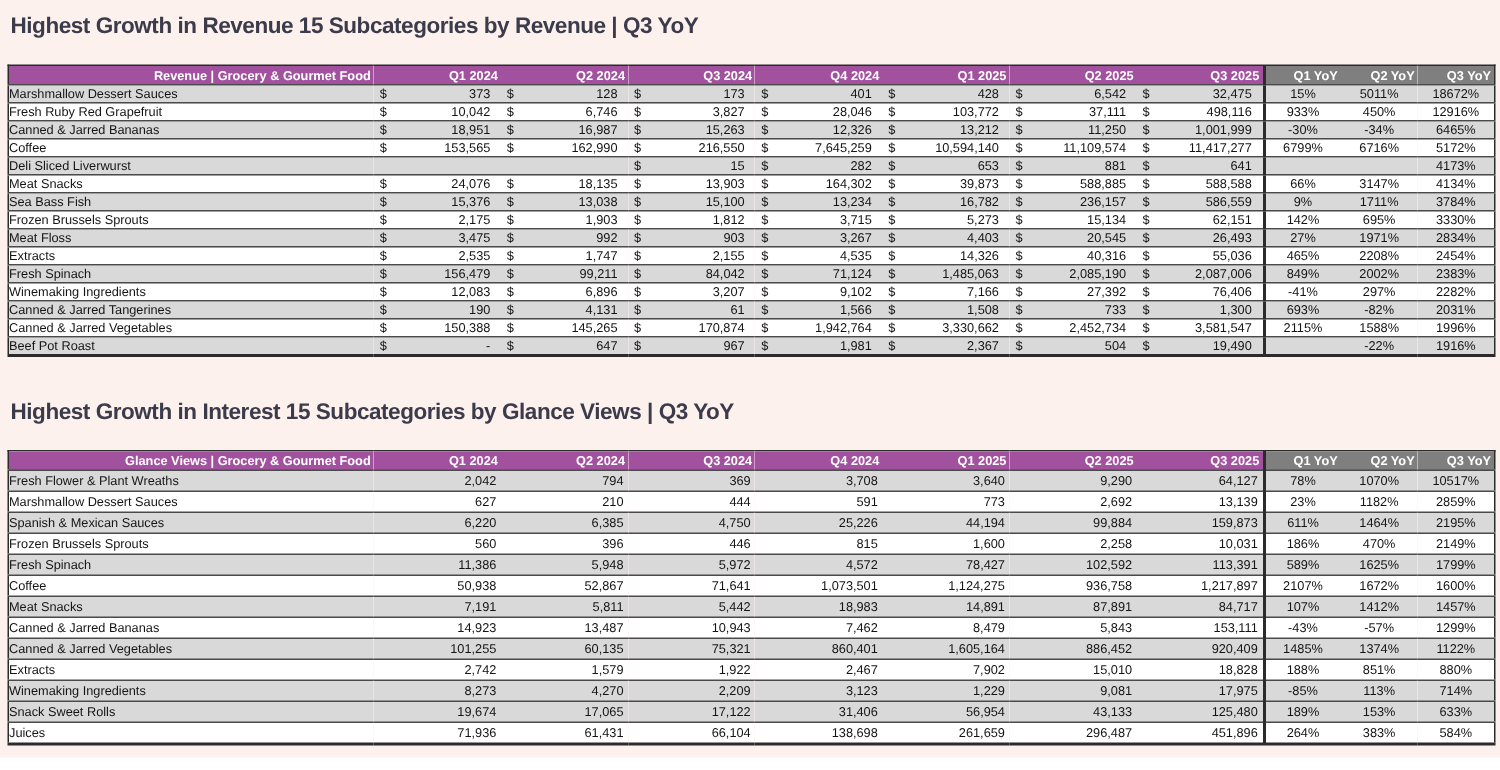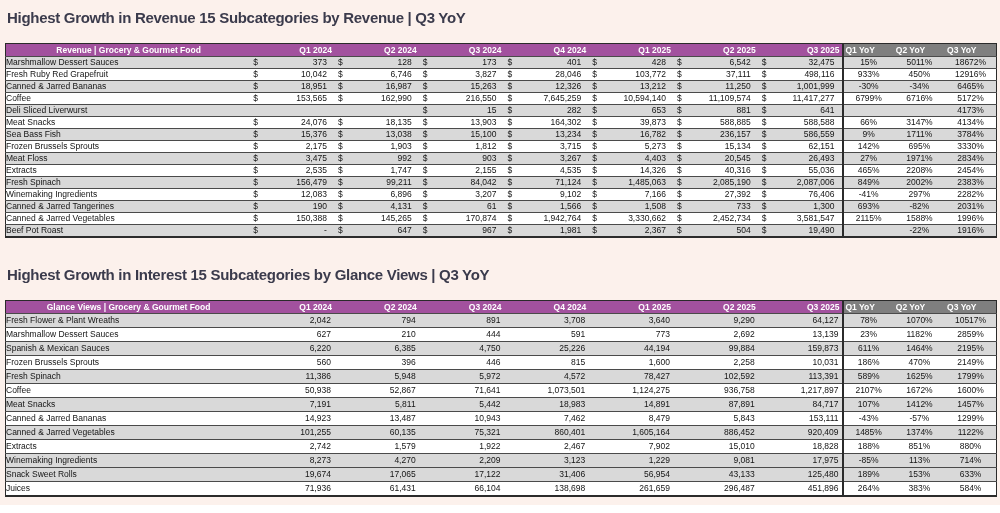--- a/index.html
+++ b/index.html
@@ -12,23 +12,23 @@
   h1.report-title{font-size:15px;line-height:23px;font-weight:800;color:var(--title);
     letter-spacing:-0.3px;margin:0 0 14px 2px;font-family:"Liberation Sans",sans-serif;}
   h1.t2{margin-top:25px;}
   table.report{width:100%;border-collapse:collapse;table-layout:fixed;
     border:1px solid var(--border);border-bottom:2px solid var(--border);}
   col.c-name-col{width:24.6%;}
   col.c-q-col{width:8.56%;}
   col.c-yoy-col{width:5.18%;}
   thead th{background:var(--purple);color:#fff;font-size:8.5px;font-weight:bold;
     height:13px;padding:0 2px;white-space:nowrap;overflow:hidden;}
-  th.h-name{text-align:center;padding-left:4px;margin-top:33px;}
+  th.h-name{text-align:right;padding-left:4px;margin-top:33px;}
   th.h-q{text-align:right;}
-  th.h-yoy{background:var(--grey-head);text-align:left;}
+  th.h-yoy{background:var(--grey-head);text-align:right;}
   .sep{border-left:2px solid var(--border) !important;}
   tbody tr{height:12px;}
   .t2 tbody tr{height:14px;}
   tbody tr.odd{background:var(--row-grey);}
   tbody tr.even{background:var(--row-white);}
   tbody td{font-size:8.5px;color:#141414;padding:0 2px;border-top:1px solid #4a4a4a;
     white-space:nowrap;overflow:hidden;line-height:11px;}
   td.c-name{text-align:left;padding-left:0;}
   td.c-val{text-align:right;padding-right:3px;}
   .t1 td.c-val .cf{display:flex;justify-content:space-between;align-items:center;}
@@ -816,21 +816,21 @@
             <th class="h-yoy sep">Q1 YoY</th>
             <th class="h-yoy">Q2 YoY</th>
             <th class="h-yoy">Q3 YoY</th>
           </tr>
         </thead>
       <tbody>
           <tr class="odd">
             <td class="c-name">Fresh Flower &amp; Plant Wreaths</td>
             <td class="c-val">2,042</td>
             <td class="c-val">794</td>
-            <td class="c-val">891</td>
+            <td class="c-val">369</td>
             <td class="c-val">3,708</td>
             <td class="c-val">3,640</td>
             <td class="c-val">9,290</td>
             <td class="c-val">64,127</td>
             <td class="c-yoy sep">78%</td>
             <td class="c-yoy">1070%</td>
             <td class="c-yoy">10517%</td>
           </tr>
           <tr class="even">
             <td class="c-name">Marshmallow Dessert Sauces</td>

